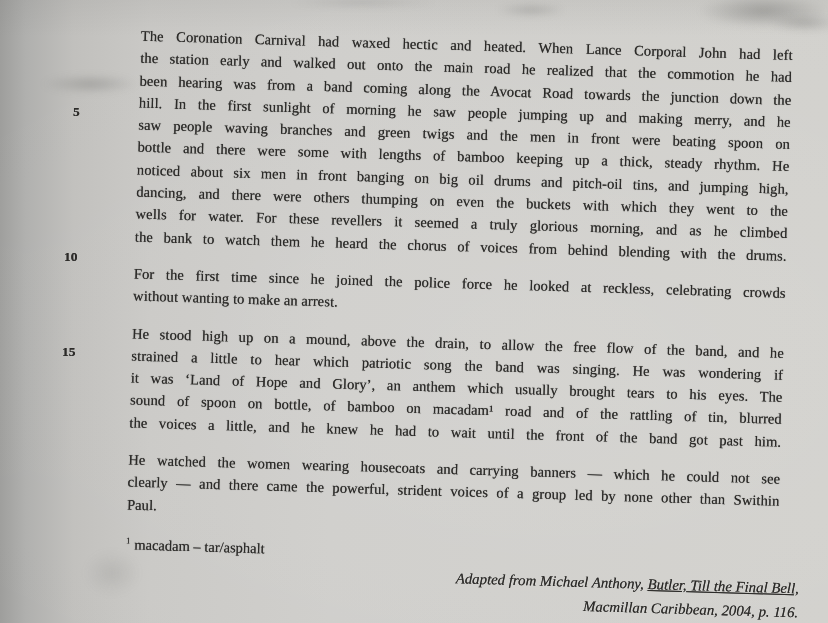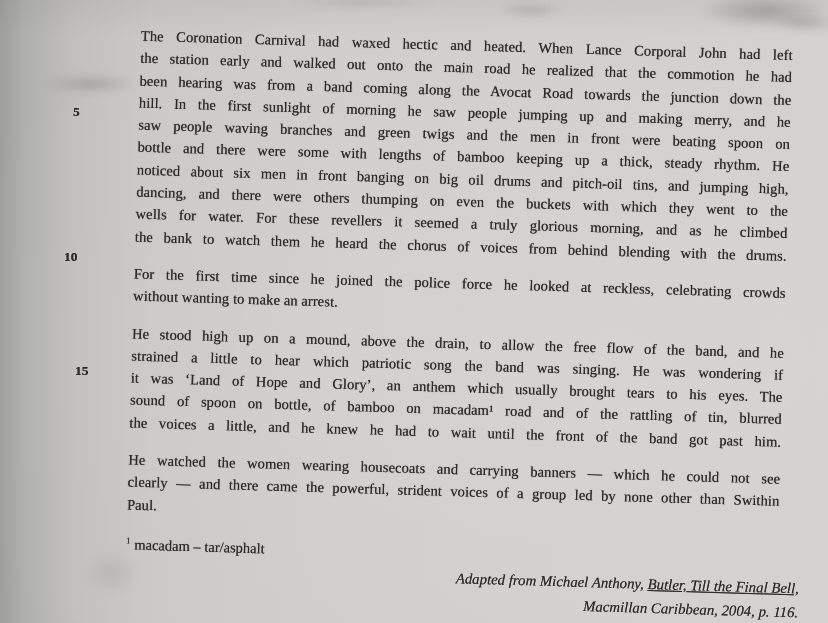--- a/index.html
+++ b/index.html
@@ -49,21 +49,21 @@
     font-style:italic;font-size:14.8px;line-height:24px;
     text-shadow:0 0 0.6px rgba(44,43,41,0.8);
   }
   .attribution .title{text-decoration:underline;}
   .margin-num{
     position:absolute;font-weight:700;font-size:13.5px;color:#2c2b29;
     text-shadow:0 0 0.6px rgba(44,43,41,0.85);
   }
   .mn-5{left:73px;top:104px;}
   .mn-10{left:64px;top:233px;margin-top:16px;}
-  .mn-15{left:62px;top:363px;margin-left:13px;}
+  .mn-15{left:62px;top:344px;}
 </style>
 </head>
 <body>
 
 <div class="smudge sm-tr"></div>
 <div class="smudge sm-tr2"></div>
 <div class="smudge sm-mid"></div>
 <div class="smudge sm-top"></div>
 <div class="smudge sm-left"></div>
 <div class="smudge sm-bl"></div>

